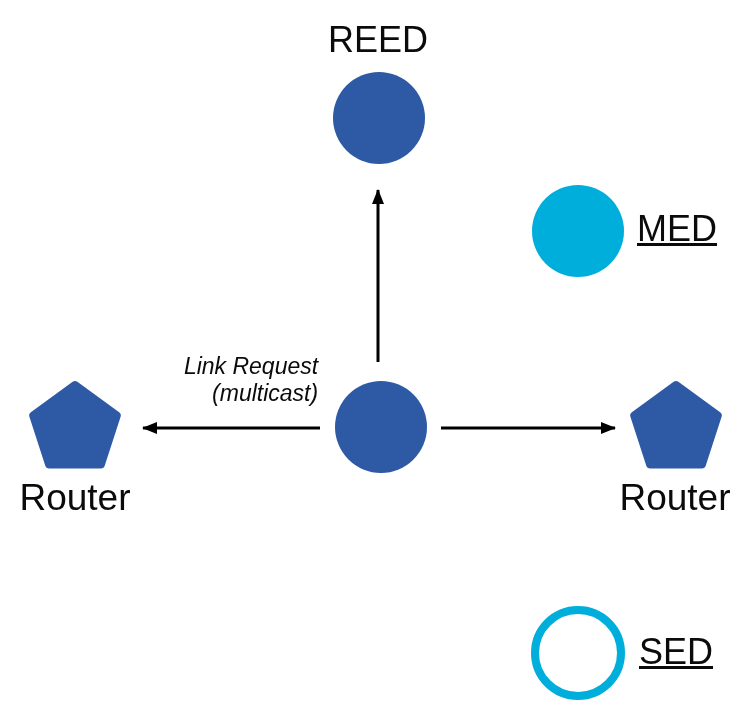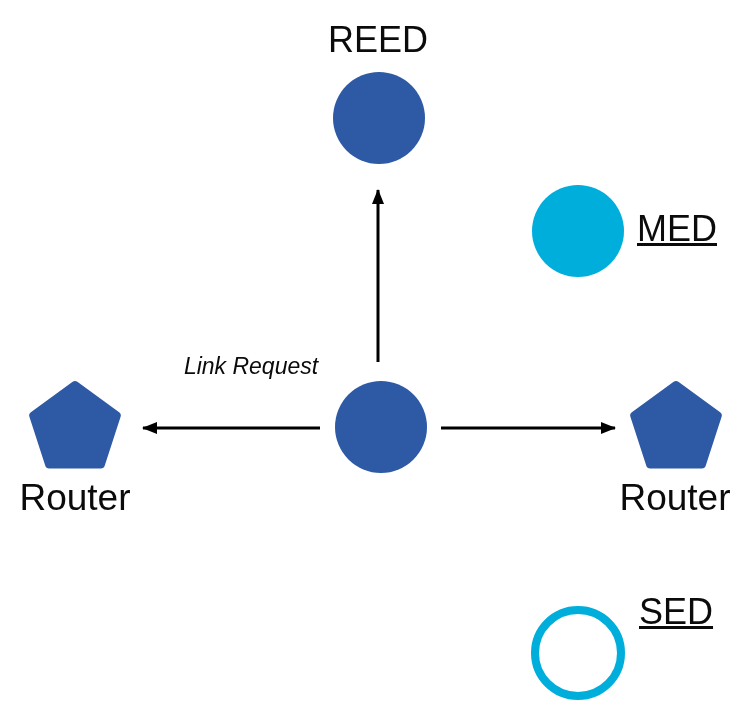--- a/index.html
+++ b/index.html
@@ -32,21 +32,21 @@
     position: absolute;
     color: #0b0b0b;
     font-size: 36px;
     line-height: 36px;
     white-space: nowrap;
   }
   .lbl.centered { transform: translateX(-50%); }
   .lbl.vcentered { transform: translateY(-50%); text-decoration: underline; }
   .lbl.reed    { left: 378px; top: 22px; }
   .lbl.med     { left: 637px; top: 229px; }
-  .lbl.sed     { left: 639px; top: 612px; }
+  .lbl.sed     { left: 639px; top: 652px; }
   .lbl.router-left  { left: 75px;  top: 479px; font-size: 37px; line-height: 38px; }
   .lbl.router-right { left: 675px; top: 479px; font-size: 37px; line-height: 38px; }
   .link-note {
     position: absolute;
     left: 236px;
     top: 353px;
     transform: translateX(-50%);
     font-style: italic;
     font-size: 23px;
     line-height: 27px;
@@ -82,15 +82,16 @@
   </svg>
 
   <div class="lbl reed centered">REED</div>
   <div class="lbl med vcentered">MED</div>
   <div class="lbl sed vcentered">SED</div>
   <div class="lbl router-left centered">Router</div>
   <div class="lbl router-right centered">Router</div>
 
   <div class="link-note">
     <div>Link Request</div>
+    <div>(multicast)</div>
   </div>
 
 </div>
 
 </body></html>

